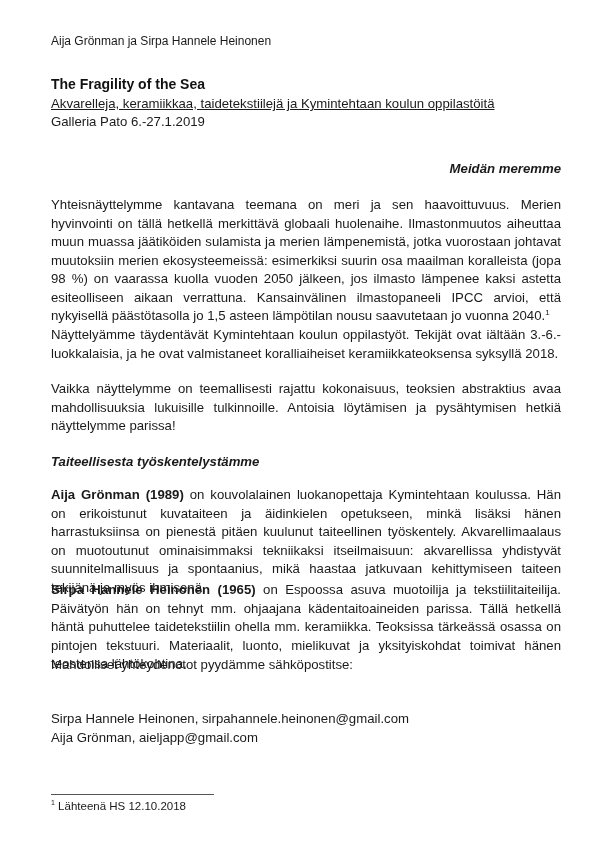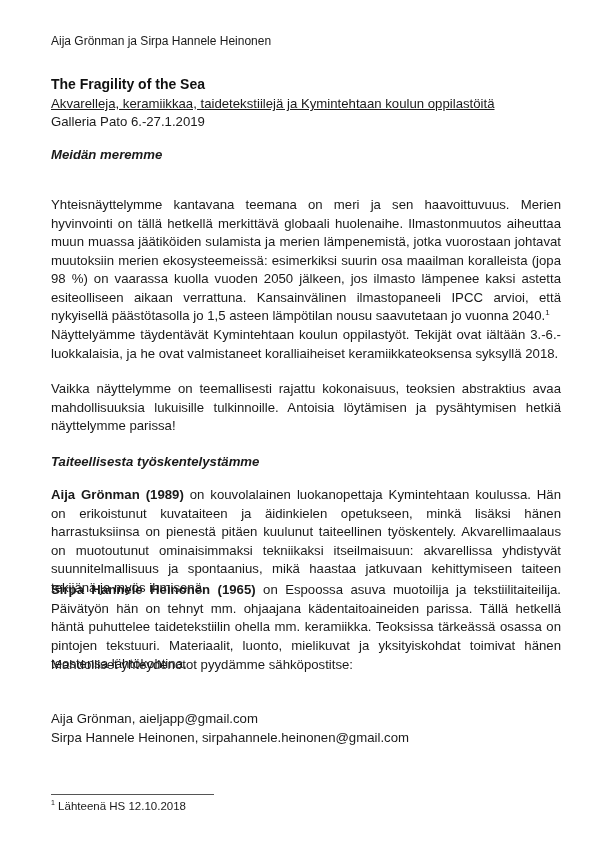--- a/index.html
+++ b/index.html
@@ -25,21 +25,21 @@
     }
     .abs { position: absolute; left: 0; width: 510px; }
     .author { top: 32px; font-size: 12px; }
     .title { top: 73px; font-size: 14px; font-weight: bold; line-height: 22px; color: #111; }
     .subtitle { top: 95px; text-decoration: underline; }
     .dates { top: 113px; }
     .section-heading {
       font-weight: bold;
       font-style: italic;
     }
-    .h1 { top: 146px; }
+    .h1 { top: 160px; text-align: right; }
     .p1 { top: 196px; text-align: justify; }
     .p2 { top: 326px; text-align: justify; }
     .p3 { top: 380px; text-align: justify; }
     .h2 { top: 453px; }
     .p4 { top: 486px; text-align: justify; }
     .p5 { top: 581px; text-align: justify; }
     .p6 { top: 656px; }
     .p7 { top: 710px; }
     sup { font-size: 8px; line-height: 0; vertical-align: super; }
     .footnote-rule {
@@ -81,21 +81,21 @@
 
   <div class="abs section-heading h2">Taiteellisesta työskentelystämme</div>
 
   <div class="abs p4"><b>Aija Grönman (1989)</b><span> on kouvolalainen luokanopettaja Kymintehtaan koulussa. Hän on erikoistunut kuvataiteen ja äidinkielen opetukseen, minkä lisäksi hänen harrastuksiinsa on pienestä pitäen kuulunut taiteellinen työskentely. Akvarellimaalaus on muotoutunut ominaisimmaksi tekniikaksi itseilmaisuun: akvarellissa yhdistyvät suunnitelmallisuus ja spontaanius, mikä haastaa jatkuvaan kehittymiseen taiteen tekijänä ja myös ihmisenä.</span></div>
 
   <div class="abs p5"><b>Sirpa Hannele Heinonen (1965)</b><span> on Espoossa asuva muotoilija ja tekstiilitaiteilija. Päivätyön hän on tehnyt mm. ohjaajana kädentaitoaineiden parissa. Tällä hetkellä häntä puhuttelee taidetekstiilin ohella mm. keramiikka. Teoksissa tärkeässä osassa on pintojen tekstuuri. Materiaalit, luonto, mielikuvat ja yksityiskohdat toimivat hänen teostensa lähtökohtina.</span></div>
 
   <div class="abs p6">Mahdolliset yhteydenotot pyydämme sähköpostitse:</div>
 
   <div class="abs p7">
+    <div>Sirpa Hannele Heinonen, sirpahannele.heinonen@gmail.com</div>
     <div>Aija Grönman, aieljapp@gmail.com</div>
-    <div>Sirpa Hannele Heinonen, sirpahannele.heinonen@gmail.com</div>
   </div>
 
   <div class="footnote-rule"></div>
 
   <div class="abs footnote"><sup>1</sup><span> Lähteenä HS 12.10.2018</span></div>
 
 </div>
 
 </body></html>

